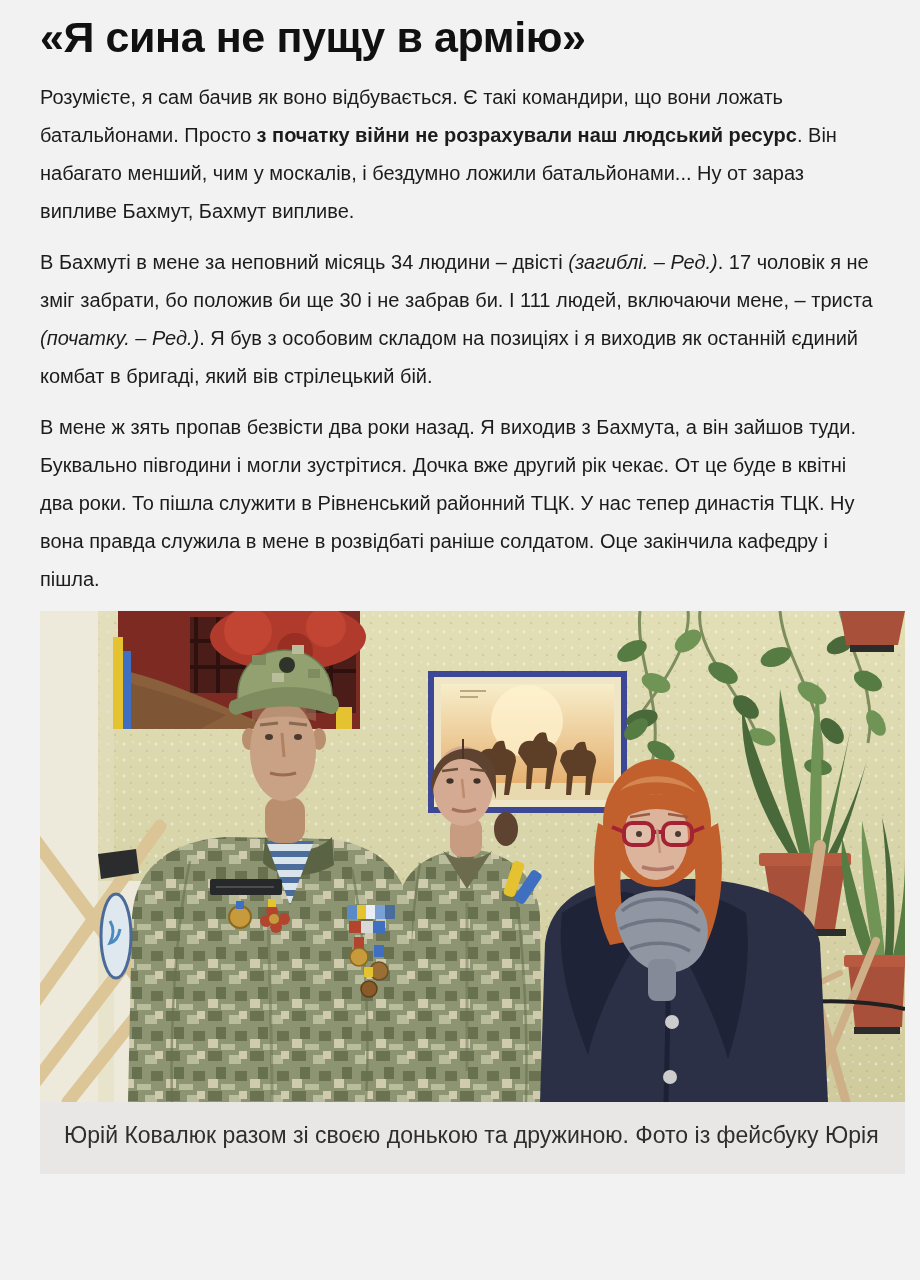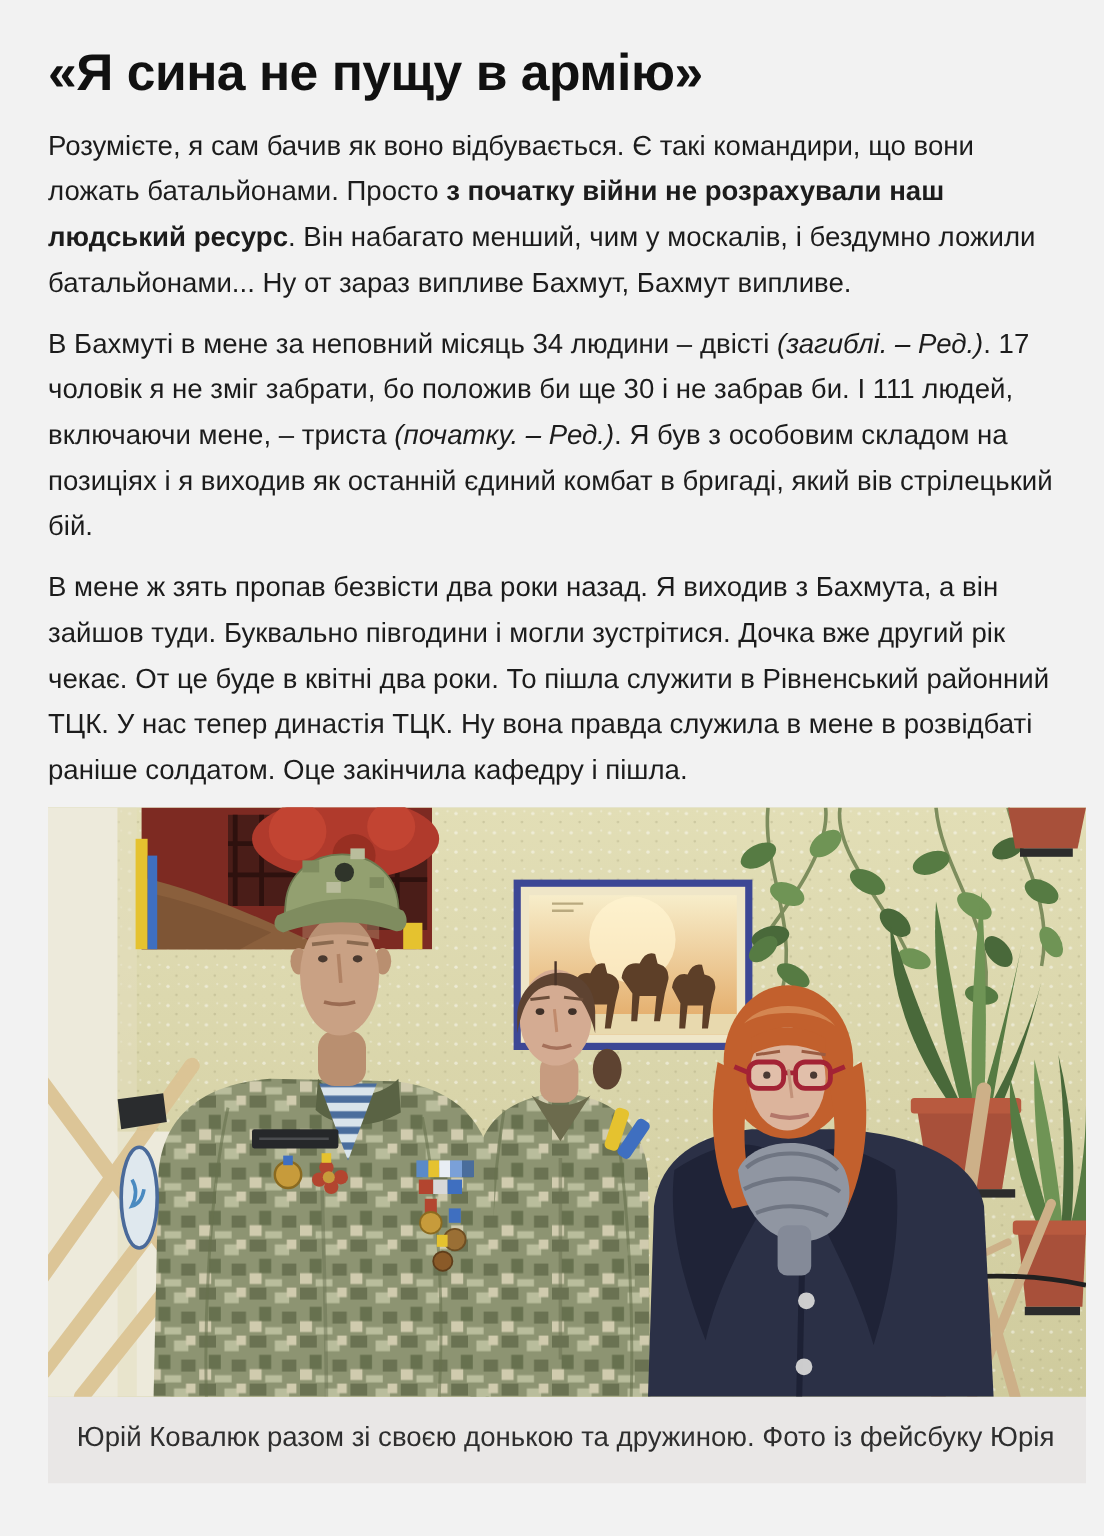--- a/index.html
+++ b/index.html
@@ -11,24 +11,24 @@
   body{
     width:920px;height:1280px;overflow:hidden;
     background:var(--page-bg);
     color:var(--text-color);
     font-family:"Liberation Sans","DejaVu Sans",sans-serif;
   }
   .content{padding:0 40px;}
   h1.article-title{
     font-size:43px;line-height:50px;font-weight:700;
     letter-spacing:-0.4px;color:var(--title-color);
-    margin:36px 0 16px;
+    margin:12px 0 16px;
   }
   .article-body p{
-    font-size:23px;line-height:38px;margin:0 0 13px;
+    font-size:20px;line-height:38px;margin:0 0 13px;
   }
   .article-body strong{font-weight:700}
   .article-body em{}
   figure.photo-figure{margin:8px 0 0;width:865px;}
   figure.photo-figure svg{display:block;background:#d5d1a5;}
   figcaption.photo-caption{
     background:var(--caption-bg);
     color:var(--caption-text);
     font-size:23px;line-height:30px;
     padding:18px 24px 24px;

